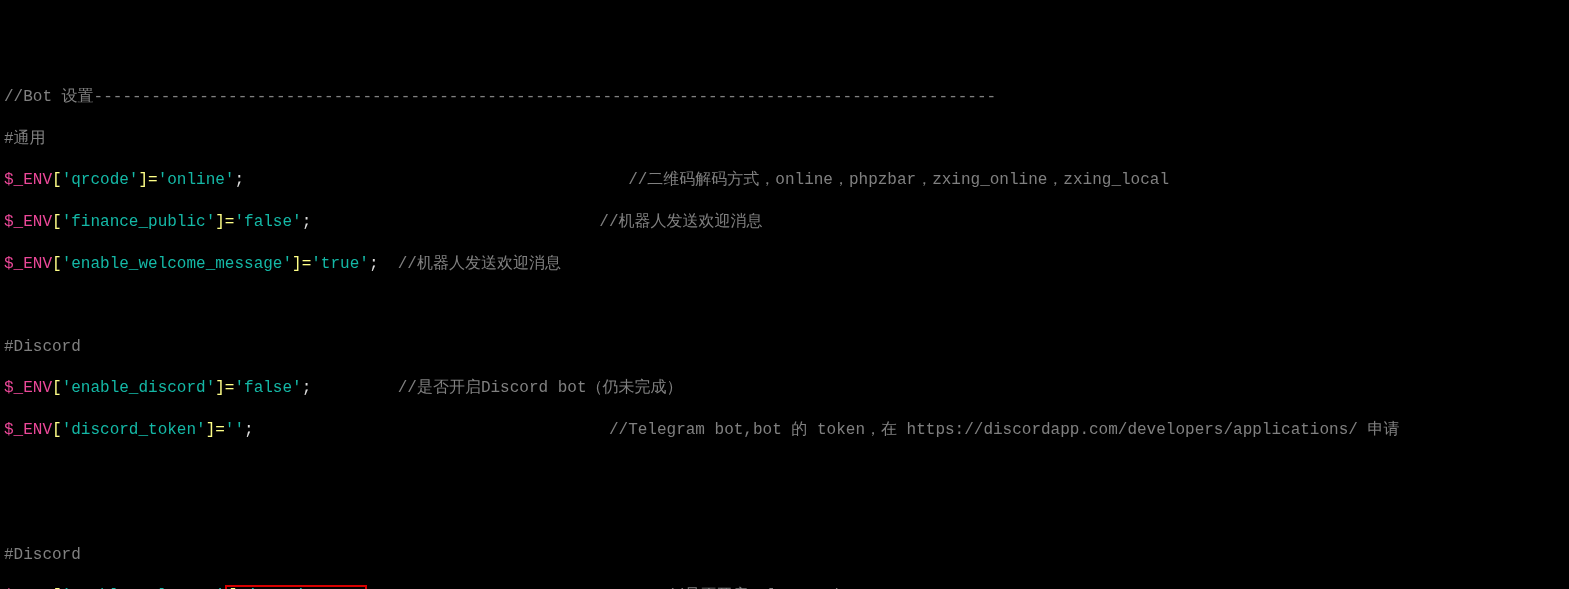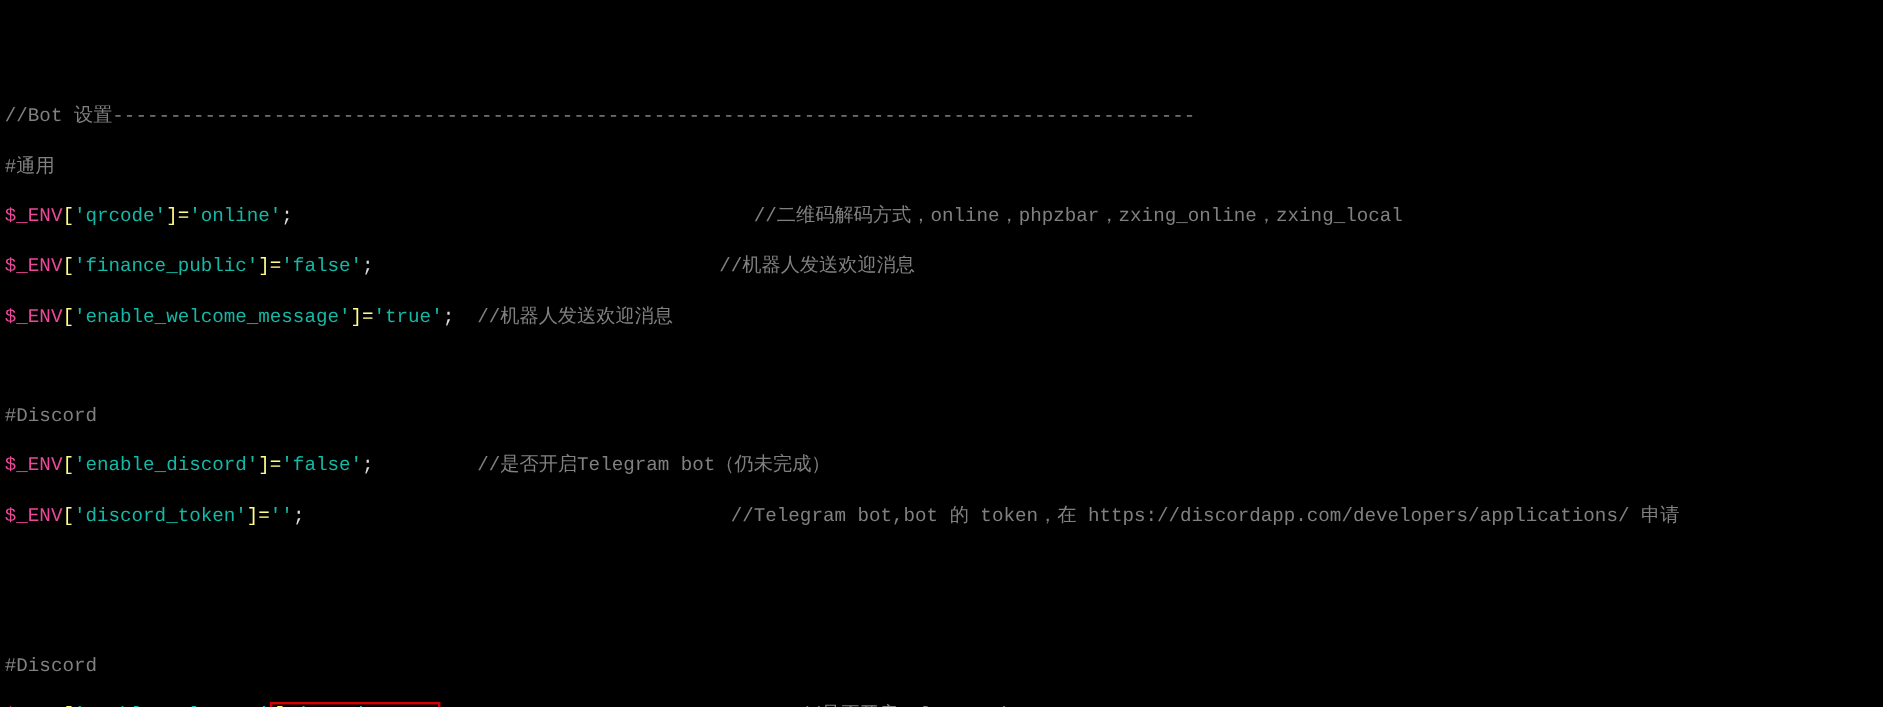--- a/index.html
+++ b/index.html
@@ -30,21 +30,21 @@
 
 
 
 <div class="line"><span class="gray">//Bot 设置----------------------------------------------------------------------------------------------</span></div>
 <div class="line"><span class="gray">#通用</span></div>
 <div class="line"><span class="green">$_ENV</span><span class="yellow">[</span><span class="orange">'qrcode'</span><span class="yellow">]=</span><span class="orange">'online'</span><span class="white">;</span><span>                                        </span><span class="gray">//二维码解码方式，online，phpzbar，zxing_online，zxing_local</span></div>
 <div class="line"><span class="green">$_ENV</span><span class="yellow">[</span><span class="orange">'finance_public'</span><span class="yellow">]=</span><span class="orange">'false'</span><span class="white">;</span><span>                              </span><span class="gray">//机器人发送欢迎消息</span></div>
 <div class="line"><span class="green">$_ENV</span><span class="yellow">[</span><span class="orange">'enable_welcome_message'</span><span class="yellow">]=</span><span class="orange">'true'</span><span class="white">;</span><span>  </span><span class="gray">//机器人发送欢迎消息</span></div>
 <div class="line"> </div>
 <div class="line"><span class="gray">#Discord</span></div>
-<div class="line"><span class="green">$_ENV</span><span class="yellow">[</span><span class="orange">'enable_discord'</span><span class="yellow">]=</span><span class="orange">'false'</span><span class="white">;</span><span>         </span><span class="gray">//是否开启Telegram bot（仍未完成）</span></div>
+<div class="line"><span class="green">$_ENV</span><span class="yellow">[</span><span class="orange">'enable_discord'</span><span class="yellow">]=</span><span class="orange">'false'</span><span class="white">;</span><span>         </span><span class="gray">//是否开启Discord bot（仍未完成）</span></div>
 <div class="line"><span class="green">$_ENV</span><span class="yellow">[</span><span class="orange">'discord_token'</span><span class="yellow">]=</span><span class="orange">''</span><span class="white">;</span><span>                                     </span><span class="gray">//Telegram bot,bot 的 token，在 https://discordapp.com/developers/applications/ 申请</span></div>
 <div class="line"> </div>
 <div class="line"> </div>
 <div class="line"><span class="gray">#Discord</span></div>
 <div class="line"><span class="green">$_ENV</span><span class="yellow">[</span><span class="orange">'enable_telegram'</span><span class="box"><span class="yellow">]=</span><span class="orange">'true'</span><span class="white">;</span><span>     </span></span><span>                               </span><span class="gray">//是否开启Telegram bot</span></div>
 
 
 
 
 

